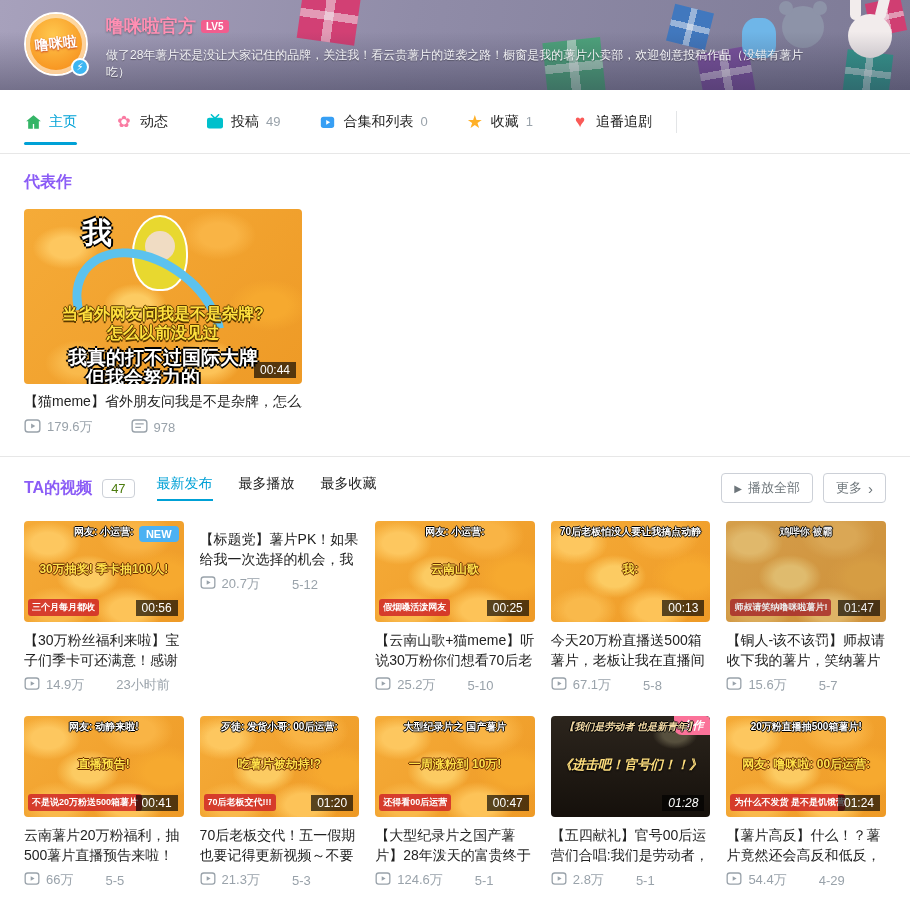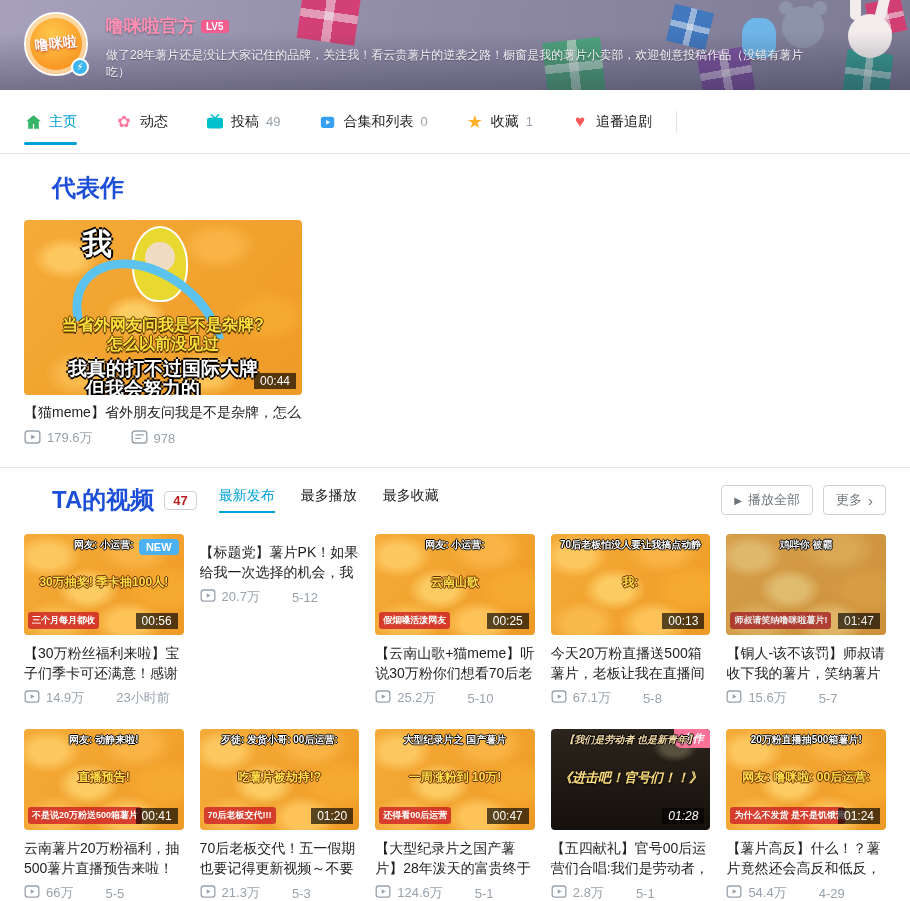--- a/index.html
+++ b/index.html
@@ -43,21 +43,21 @@
     border-radius:2px; background:#00a1d6; }
   .nicon { width:18px; height:18px; display:inline-flex; align-items:center; justify-content:center; font-size:16px; line-height:1; } .i-flower { color:#fa7ba2; } .i-star { color:#ffb027; font-size:18px; } .i-heart { color:#fa5a57; font-size:17px; }
   .vdiv { width:1px; height:22px; background:#e3e5e7; margin:0 14px 0 -14px; }
   .search { display:flex; align-items:center; gap:6px; width:134px; height:30px; border:1px solid #e0e3e6;
     border-radius:15px; padding:0 10px; }
   .search input { border:none; outline:none; width:92px; font-size:12px; color:#6d757a; font-family:inherit; }
   .search input::placeholder { color:#b8bfc6; }
 
   
   .section1 { padding:18px 24px 20px; }
-  .sec-title { font-size:24px; font-weight:600; color:#1d4ed8;margin-left:28px; }
+  .sec-title { font-size:16px; font-weight:600; color:#8b5cf6; }
   .fcard { width:278px; margin-top:16px; cursor:pointer; }
   .chips { background:
       radial-gradient(46px 30px at 15% 22%, #fdc75f 35%, rgba(0,0,0,0) 72%),
       radial-gradient(52px 34px at 70% 15%, #f9b445 35%, rgba(0,0,0,0) 72%),
       radial-gradient(44px 30px at 40% 55%, #fccb62 35%, rgba(0,0,0,0) 72%),
       radial-gradient(56px 36px at 88% 55%, #f6a92f 35%, rgba(0,0,0,0) 72%),
       radial-gradient(48px 32px at 20% 88%, #f9b94b 35%, rgba(0,0,0,0) 72%),
       radial-gradient(50px 32px at 65% 88%, #fdc358 35%, rgba(0,0,0,0) 72%),
       linear-gradient(135deg,#f5ab38,#ee9a26); }
   .fthumb { position:relative; width:278px; height:175px; border-radius:4px; overflow:hidden; }
@@ -80,22 +80,22 @@
   .duration { position:absolute; right:6px; bottom:6px; background:rgba(0,0,0,.65); color:#fff;
     font-size:12px; padding:1px 6px; border-radius:0; }
   .ftitle { margin-top:9px; font-size:14px; color:#222; white-space:nowrap; overflow:hidden; }
   .stats { display:flex; align-items:center; margin-top:7px; color:#99a2aa; font-size:13px; gap:6px; }
   .stats .grp2 { display:flex; align-items:center; gap:6px; margin-left:32px; }
   .sicon { flex:none; }
 
   
   .section2 { border-top:1px solid #e7e7e7; padding:16px 24px 20px; }
   .vhead { display:flex; align-items:center; }
-  .vcount { margin-left:10px; border:1px solid #ccd0d7; color:#b91c1c; font-size:13px; border-radius:4px;
-    padding:1px 8px;font-weight:bold; }
+  .vcount { margin-left:10px; border:1px solid #ccd0d7; color:#4d7c0f; font-size:13px; border-radius:4px;
+    padding:1px 8px; }
   .vtabs { display:flex; gap:26px; margin-left:22px; }
   .vtab { position:relative; font-size:14px; color:#222; padding-bottom:8px; cursor:pointer; }
   .vtab.active { color:#00a1d6; }
   .vtab.active::after { content:""; position:absolute; left:0; right:0; bottom:0; height:2px; background:#00a1d6; }
   .vhead-right { margin-left:auto; display:flex; gap:10px; }
   .hbtn { display:flex; align-items:center; gap:6px; border:1px solid #ccd0d7; border-radius:4px;
     padding:5px 12px; font-size:13px; color:#6d757a; background:#fff; cursor:pointer; }
   .hbtn .tri { font-size:10px; } .hbtn .chev { font-size:15px; line-height:1; }
 
   .grid { display:grid; grid-template-columns:repeat(5,1fr); gap:22px 16px; margin-top:18px; }

